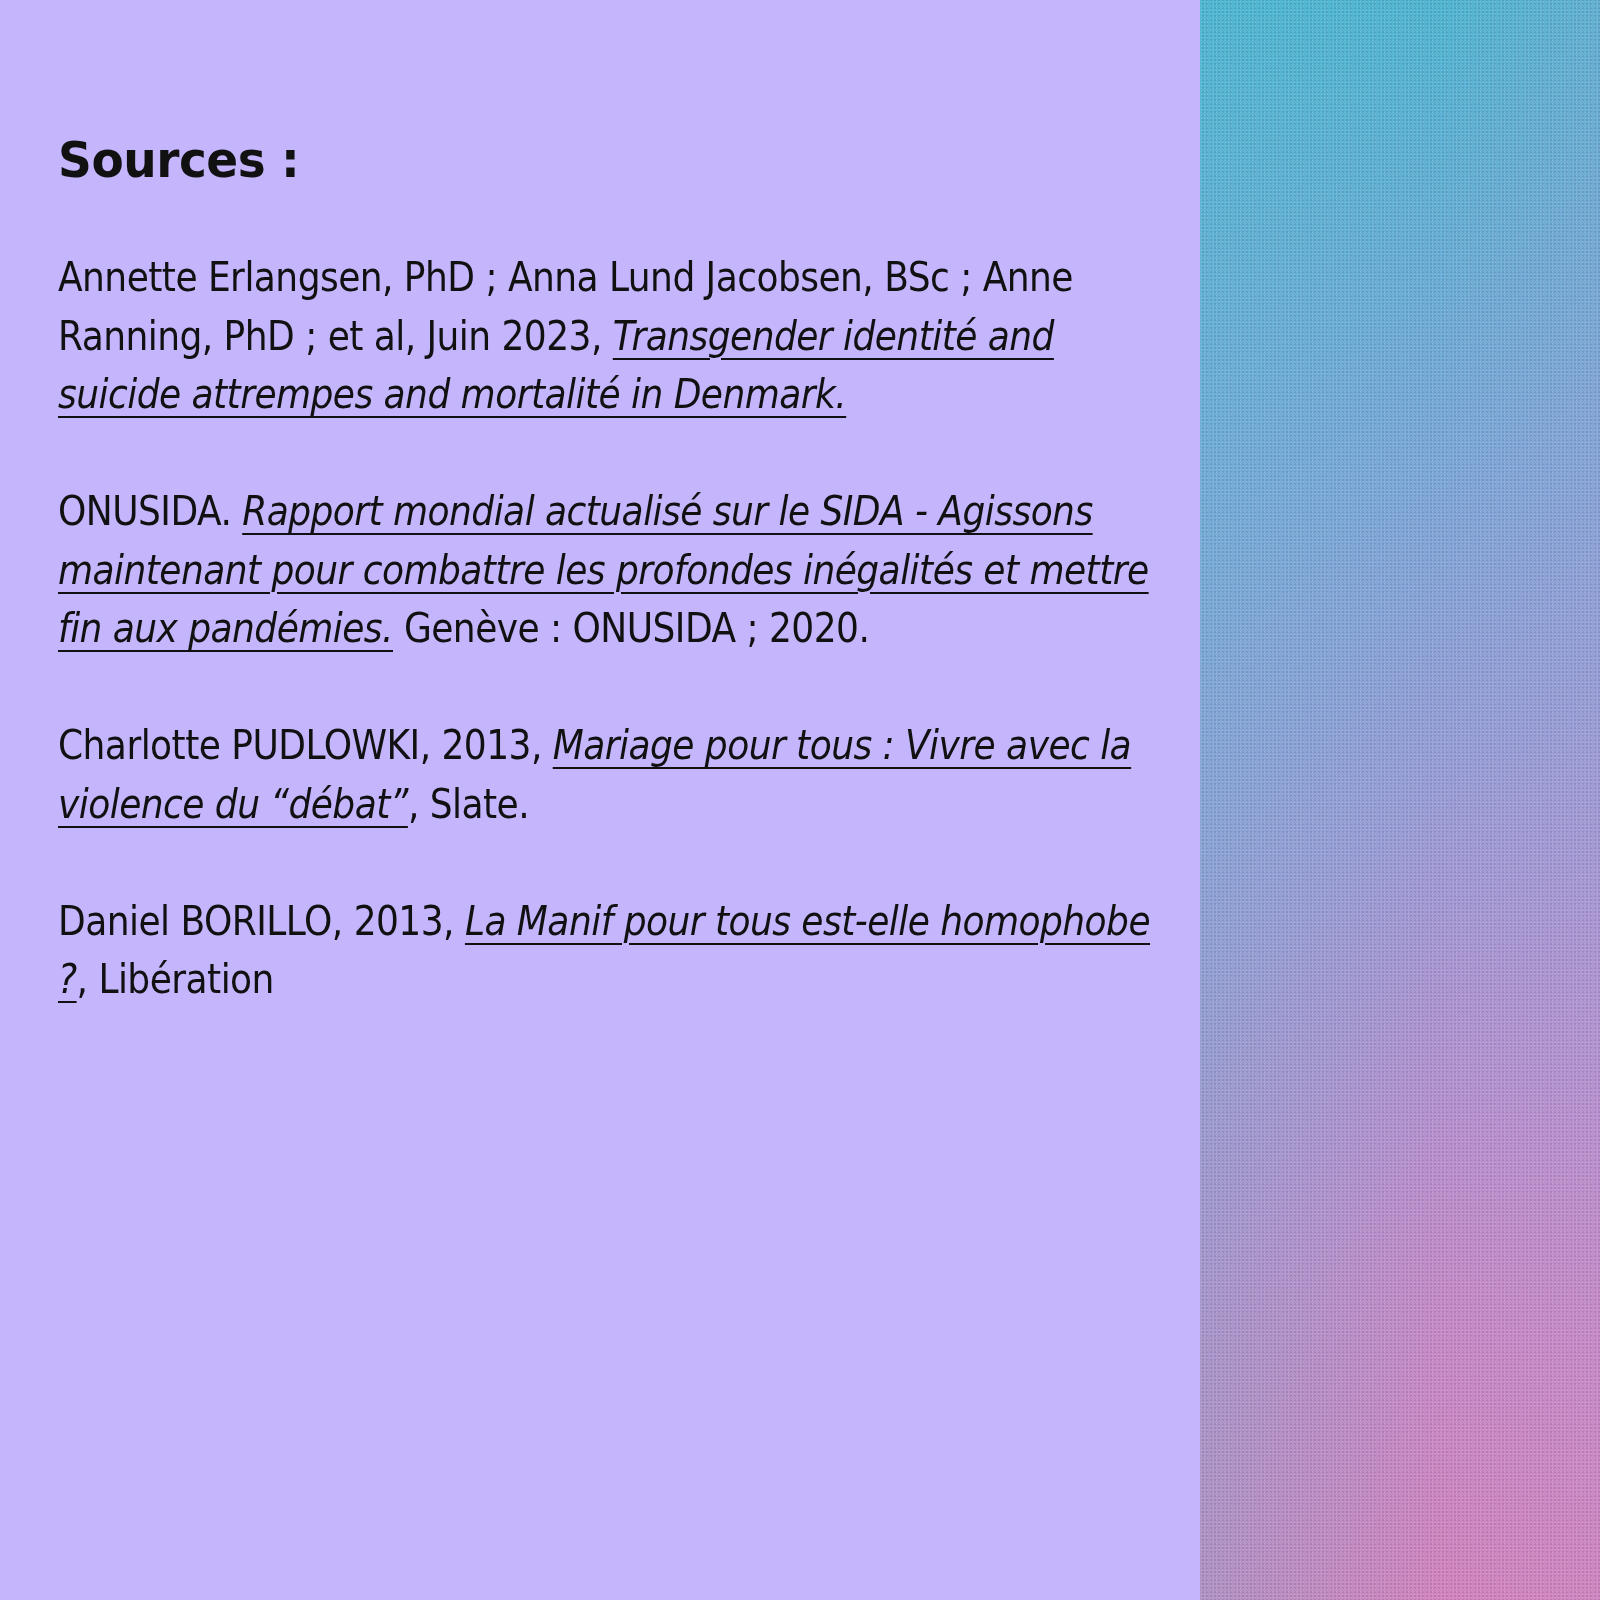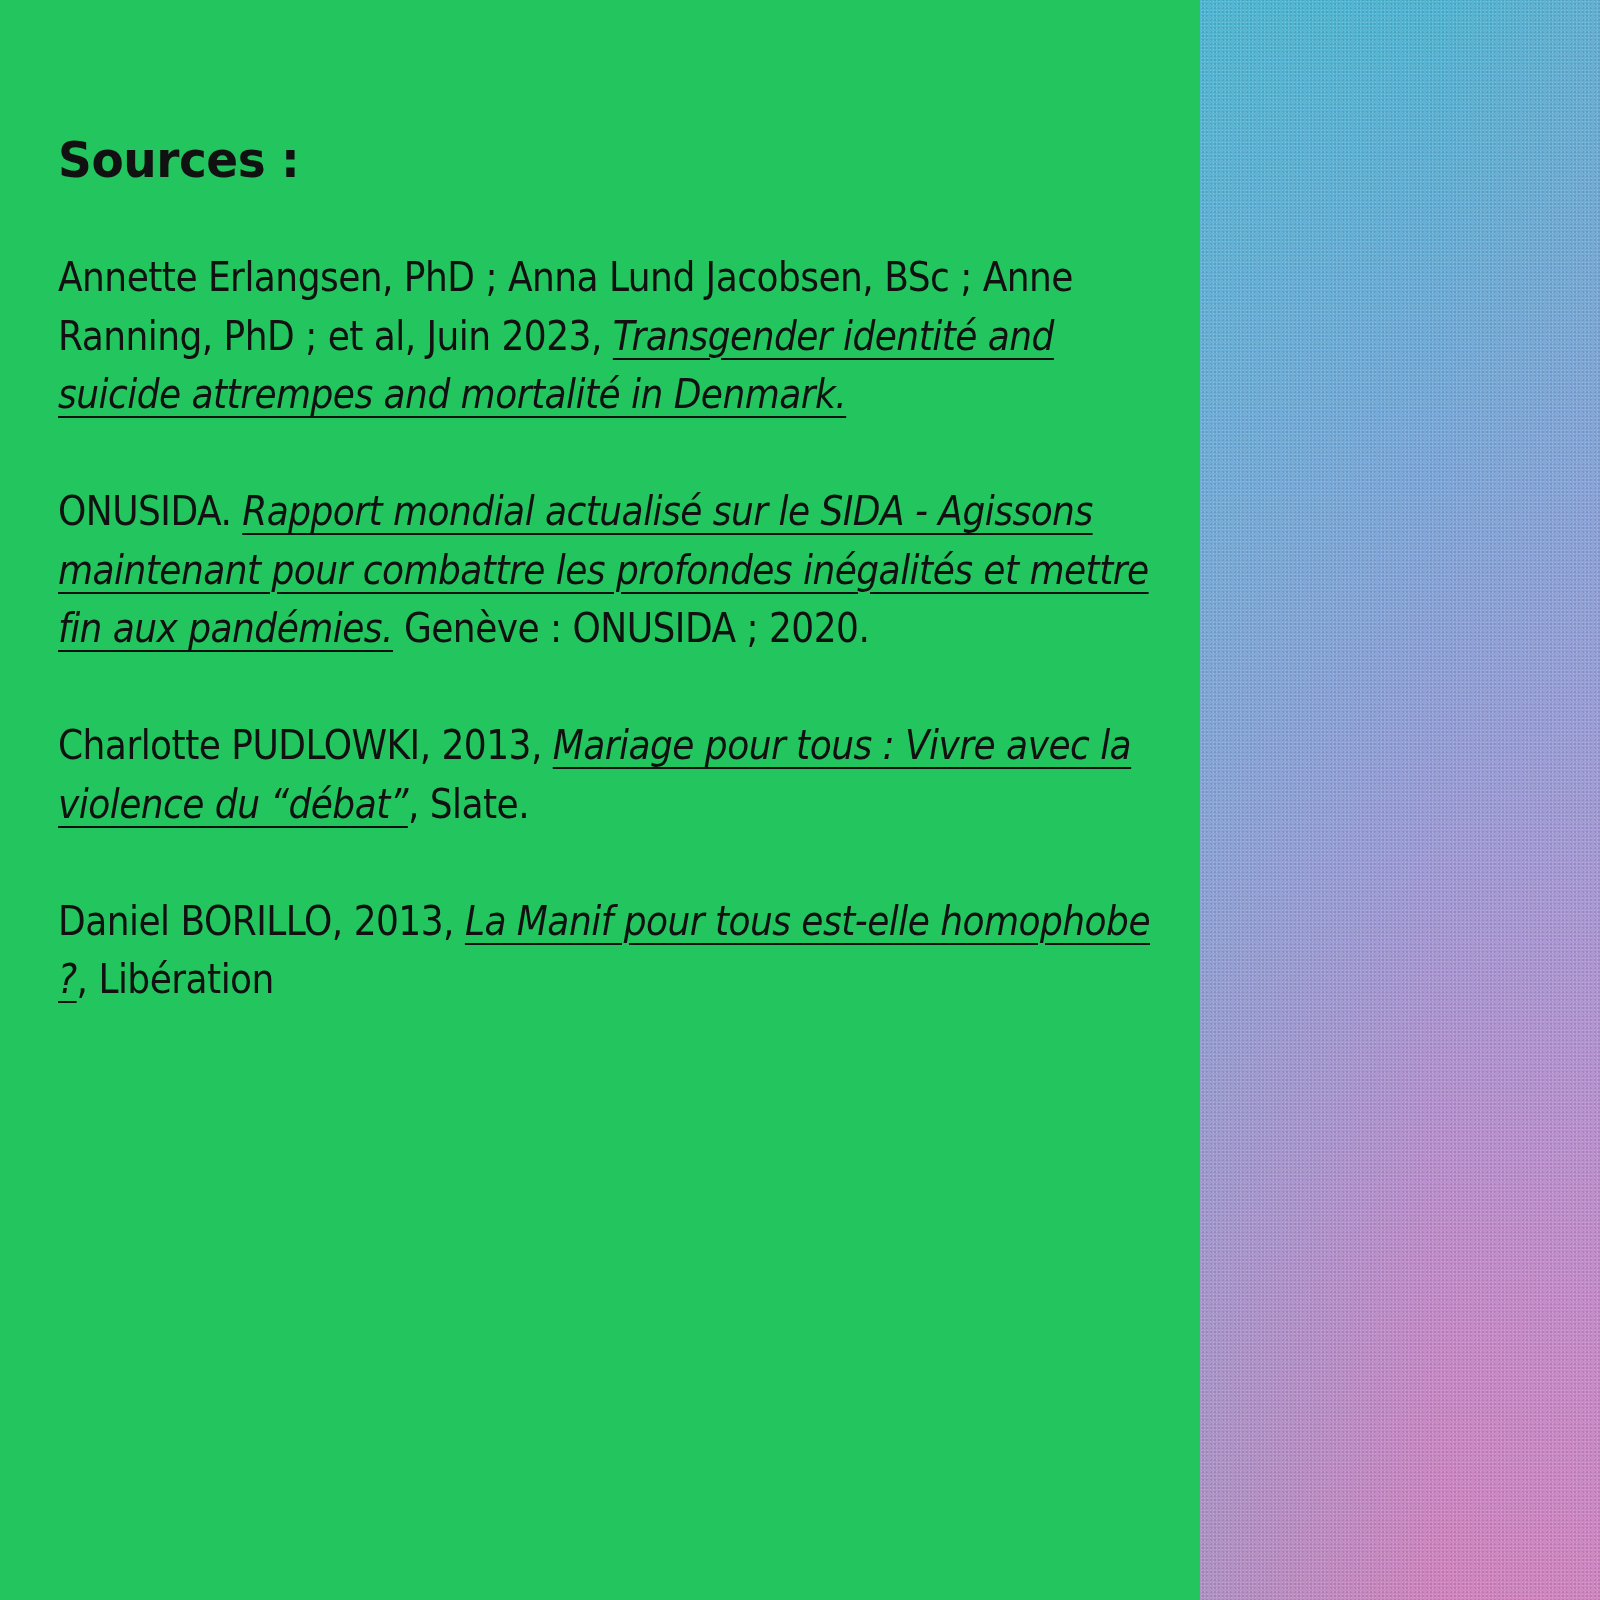--- a/index.html
+++ b/index.html
@@ -7,21 +7,21 @@
       padding: 0;
       width: 1600px;
       height: 1600px;
       overflow: hidden;
       background: #ffffff;
     }
     .page {
       position: relative;
       width: 1404px;
       height: 1600px;
-      background: #22c55e;
+      background: #c4b5fd;
     }
     .content {
       position: absolute;
       left: 58px;
       top: 130px;
       width: 1130px;
       color: #111111;
       font-family: "DejaVu Sans", sans-serif;
     }
     .title {

